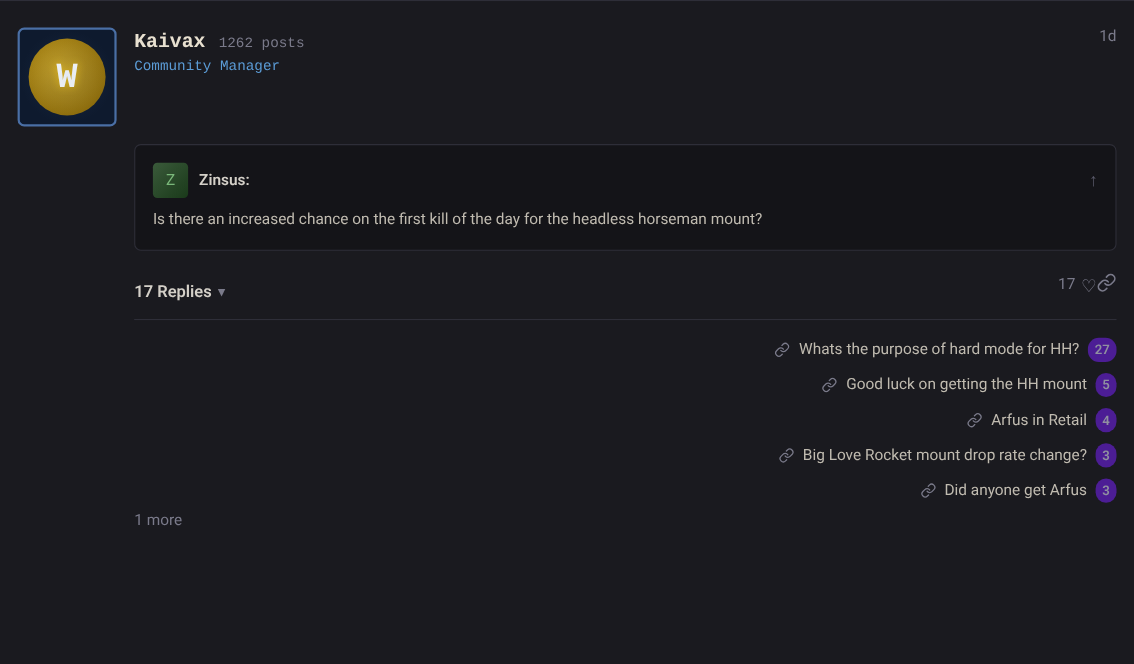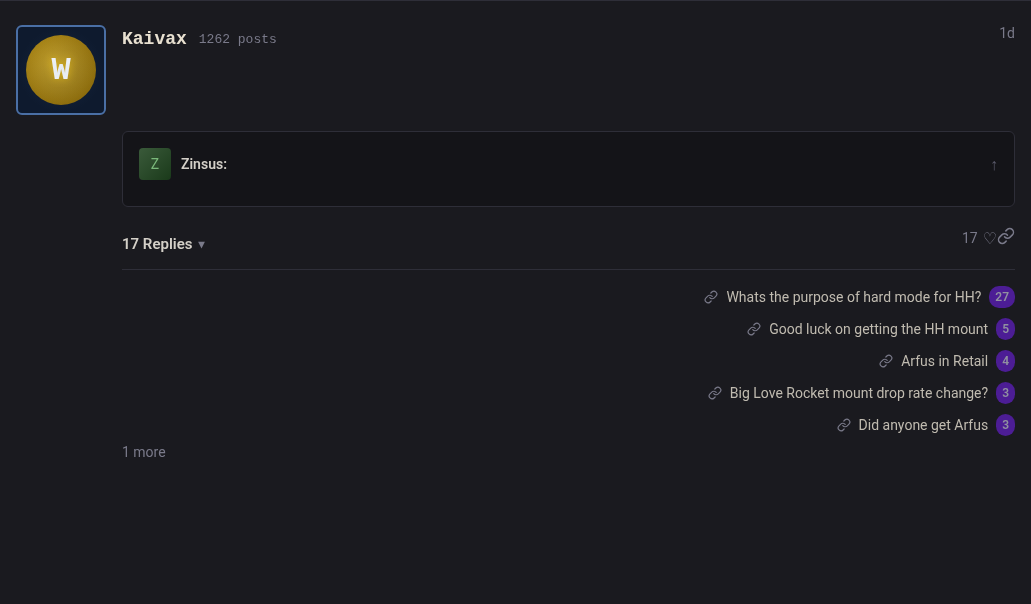--- a/index.html
+++ b/index.html
@@ -255,31 +255,33 @@
     <div class="avatar-wrapper">
       <div class="avatar-inner">W</div>
       <div class="avatar-glow"></div>
     </div>
 
     <div class="post-meta">
       <div class="post-author-line">
         <span class="author-name">Kaivax</span>
         <span class="post-count">1262 posts</span>
       </div>
+      <div class="community-manager-badge">Community Manager</div>
     </div>
   </div>
 
   <div class="post-content">
 
     <div class="quote-block">
       <div class="quote-header">
         <div class="quote-avatar">Z</div>
         <span class="quote-author">Zinsus:</span>
         <span class="quote-expand-icon">↑</span>
       </div>
+      <div class="quote-text">Is there an increased chance on the first kill of the day for the headless horseman mount?</div>
     </div>
 
 
     <div class="replies-section">
       <div class="replies-header">
         <div class="replies-count">
           <span>17 Replies</span>
           <span class="replies-chevron">▾</span>
         </div>
         <div class="replies-actions">

